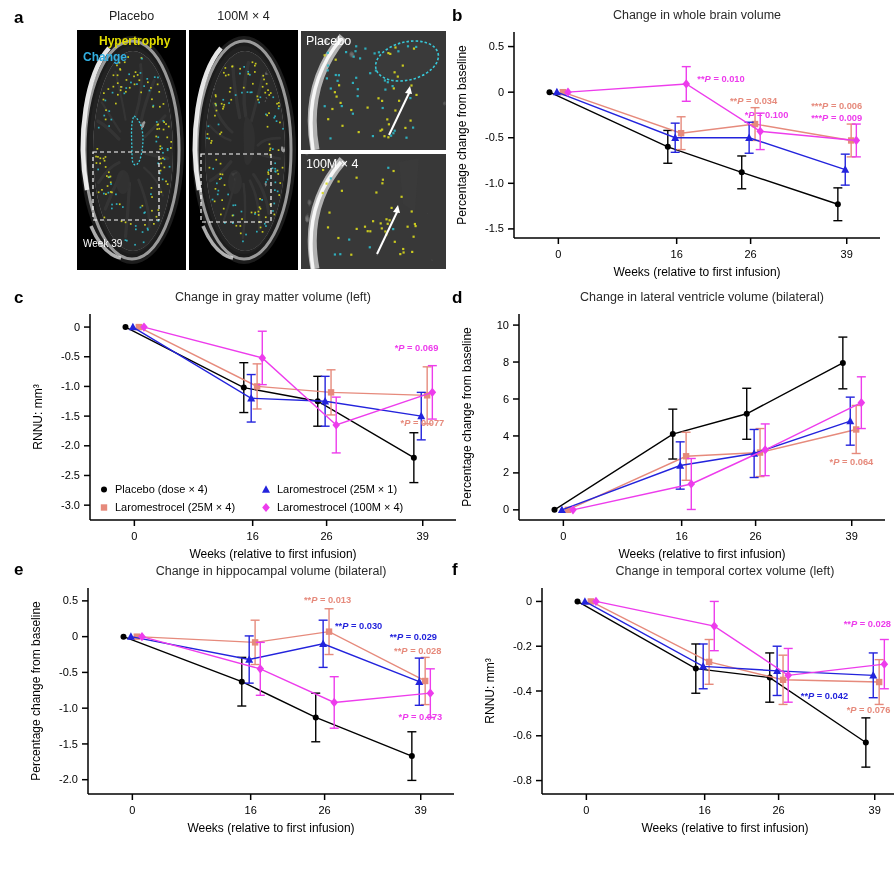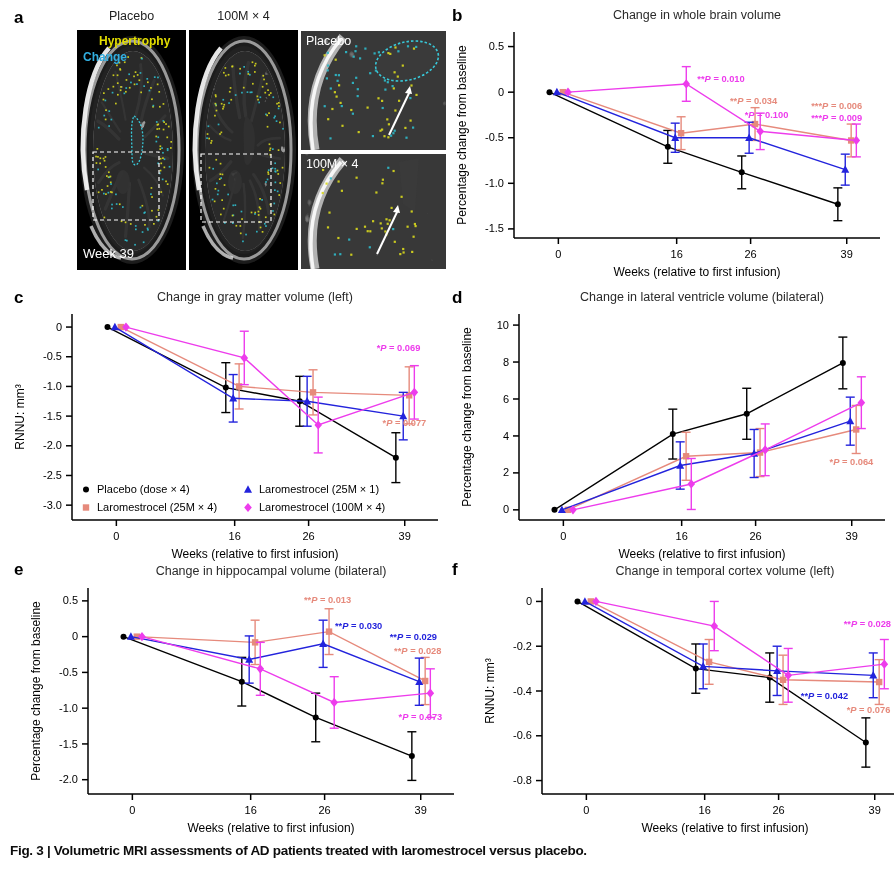--- a/index.html
+++ b/index.html
@@ -564,21 +564,21 @@
           <rect x="74.3" y="37.4" width="2.2" height="2.2" fill="#d6d61e" opacity="0.92"></rect>
           <rect x="80.8" y="24.6" width="2.2" height="2.2" fill="#d6d61e" opacity="0.92"></rect>
           <rect x="38.2" y="99.1" width="2.2" height="2.2" fill="#2fb8c8" opacity="0.92"></rect>
           <rect x="89.5" y="52.8" width="2.2" height="2.2" fill="#d6d61e" opacity="0.92"></rect>
   <line x1="76" y1="100" x2="97" y2="56" stroke="#fff" stroke-width="2"></line>
   <path d="M97,56 m-5,2 l5,-7 l2,8 z" fill="#fff"></path>
   </svg></div>
 
     <div class="overlay" style="left: 83px; top: 35px; color: rgb(227, 222, 0); padding-left: 16px;" id="ov-hyp">Hypertrophy</div>
     <div class="overlay" style="left: 83px; top: 51px; color: rgb(49, 174, 224);" id="ov-atr">Change</div>
-    <div class="overlay" style="left:83px;top:247px;color:#fff;font-weight:normal;font-size:13px">Week 39</div>
+    <div class="overlay" style="left:83px;top:238px;color:#fff;font-weight:normal;font-size:10px">Week 39</div>
     <div class="overlay" style="left:306px;top:35px;color:#fff;font-weight:normal;font-size:12.5px">Placebo</div>
     <div class="overlay" style="left:306px;top:158px;color:#fff;font-weight:normal;font-size:12.5px">100M × 4</div>
   </div>
 
   <div class="chart-box" id="chart-b" style="left:452px;top:2px">
       <svg width="442" height="284" viewBox="0 0 442 284">
         <text x="245" y="17" font-size="12.5" fill="#2a2a2a" text-anchor="middle">Change in whole brain volume</text>
         <line x1="62" y1="30" x2="62" y2="236" stroke="#000" stroke-width="1.5"></line>
         <line x1="62" y1="236" x2="428" y2="236" stroke="#000" stroke-width="1.5"></line>
         <line x1="56" y1="44.58407079646018" x2="62" y2="44.58407079646018" stroke="#000" stroke-width="1.5"></line>
@@ -657,21 +657,21 @@
         <path d="M234.27878787878788,77.35575221238939 L238.0787878787879,81.95575221238938 L234.27878787878788,86.55575221238938 L230.47878787878787,81.95575221238938 Z" fill="#ed3cec"></path>
         <path d="M308.2181818181818,124.75398230088496 L312.0181818181818,129.35398230088495 L308.2181818181818,133.95398230088495 L304.4181818181818,129.35398230088495 Z" fill="#ed3cec"></path>
         <path d="M404.3393939393939,133.86902654867257 L408.1393939393939,138.46902654867256 L404.3393939393939,143.06902654867255 L400.5393939393939,138.46902654867256 Z" fill="#ed3cec"></path>
         <text x="245.36969696969697" y="79.67699115044248" font-size="9.3" font-weight="bold" fill="#ed3cec">**<tspan font-style="italic">P</tspan> = 0.010</text>
         <text x="277.9030303030303" y="102.4646017699115" font-size="9.3" font-weight="bold" fill="#e68a7c">**<tspan font-style="italic">P</tspan> = 0.034</text>
         <text x="292.69090909090903" y="116.13716814159292" font-size="9.3" font-weight="bold" fill="#ed3cec">*<tspan font-style="italic">P</tspan> = 0.100</text>
         <text x="359.23636363636365" y="107.0221238938053" font-size="9.3" font-weight="bold" fill="#e68a7c">***<tspan font-style="italic">P</tspan> = 0.006</text>
         <text x="359.23636363636365" y="118.8716814159292" font-size="9.3" font-weight="bold" fill="#ed3cec">***<tspan font-style="italic">P</tspan> = 0.009</text>
       </svg>
     </div>
-  <div class="chart-box" id="chart-c" style="left:10px;top:284px">
+  <div class="chart-box" id="chart-c" style="left:28px;top:284px">
       <svg width="442" height="284" viewBox="0 0 442 284">
         <text x="245" y="17" font-size="12.5" fill="#2a2a2a" text-anchor="middle">Change in gray matter volume (left)</text>
         <line x1="62" y1="30" x2="62" y2="236" stroke="#000" stroke-width="1.5"></line>
         <line x1="62" y1="236" x2="428" y2="236" stroke="#000" stroke-width="1.5"></line>
         <line x1="56" y1="43.06051873198847" x2="62" y2="43.06051873198847" stroke="#000" stroke-width="1.5"></line>
         <text x="52" y="43.06051873198847" dy="3.6" font-size="11" text-anchor="end" fill="#000">0</text>
         <line x1="56" y1="72.74351585014409" x2="62" y2="72.74351585014409" stroke="#000" stroke-width="1.5"></line>
         <text x="52" y="72.74351585014409" dy="3.6" font-size="11" text-anchor="end" fill="#000">-0.5</text>
         <line x1="56" y1="102.4265129682997" x2="62" y2="102.4265129682997" stroke="#000" stroke-width="1.5"></line>
         <text x="52" y="102.4265129682997" dy="3.6" font-size="11" text-anchor="end" fill="#000">-1.0</text>
@@ -1017,14 +1017,13 @@
         <path d="M115.97575757575757,38.834782608695654 L119.77575757575757,43.434782608695656 L115.97575757575757,48.03478260869566 L112.17575757575757,43.434782608695656 Z" fill="#ed3cec"></path>
         <path d="M234.27878787878788,63.46521739130434 L238.0787878787879,68.06521739130434 L234.27878787878788,72.66521739130434 L230.47878787878787,68.06521739130434 Z" fill="#ed3cec"></path>
         <path d="M308.2181818181818,112.72608695652175 L312.0181818181818,117.32608695652175 L308.2181818181818,121.92608695652174 L304.4181818181818,117.32608695652175 Z" fill="#ed3cec"></path>
         <path d="M404.3393939393939,101.53043478260871 L408.1393939393939,106.1304347826087 L404.3393939393939,110.7304347826087 L400.5393939393939,106.1304347826087 Z" fill="#ed3cec"></path>
         <text x="363.6727272727273" y="69.18478260869566" font-size="9.3" font-weight="bold" fill="#ed3cec">**<tspan font-style="italic">P</tspan> = 0.028</text>
         <text x="320.7878787878788" y="140.83695652173913" font-size="9.3" font-weight="bold" fill="#2323dc">**<tspan font-style="italic">P</tspan> = 0.042</text>
         <text x="366.630303030303" y="155.39130434782612" font-size="9.3" font-weight="bold" fill="#e68a7c">*<tspan font-style="italic">P</tspan> = 0.076</text>
       </svg>
     </div>
 
-  <div class="caption">Fig. 3 | Volumetric MRI assessments of AD patients treated with laromestrocel versus placebo.</div>
 </div>
 
 </body></html>

